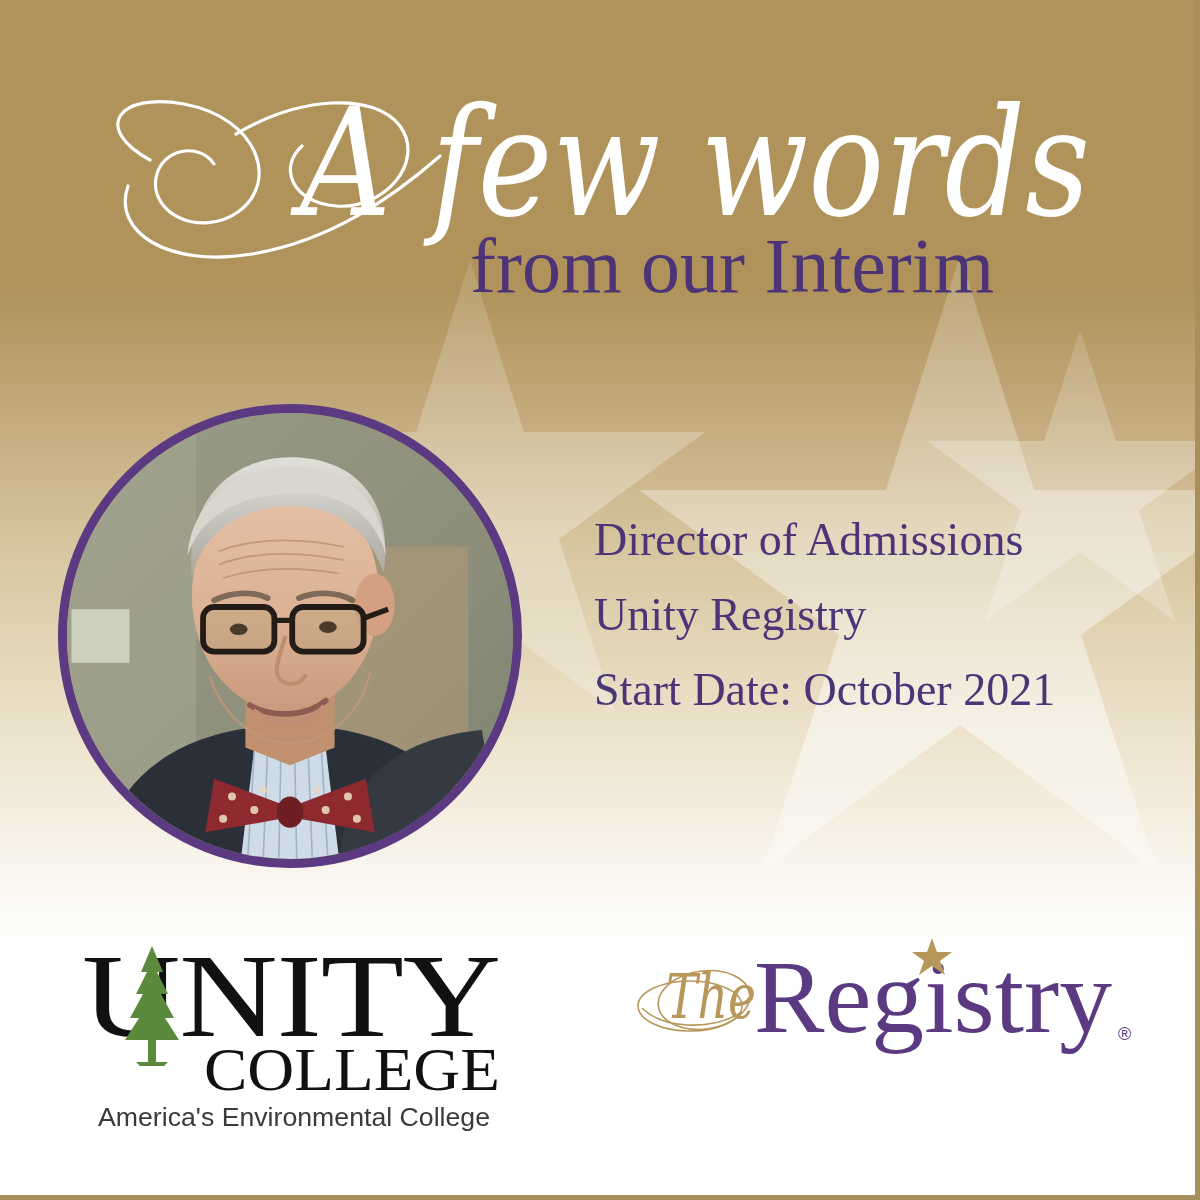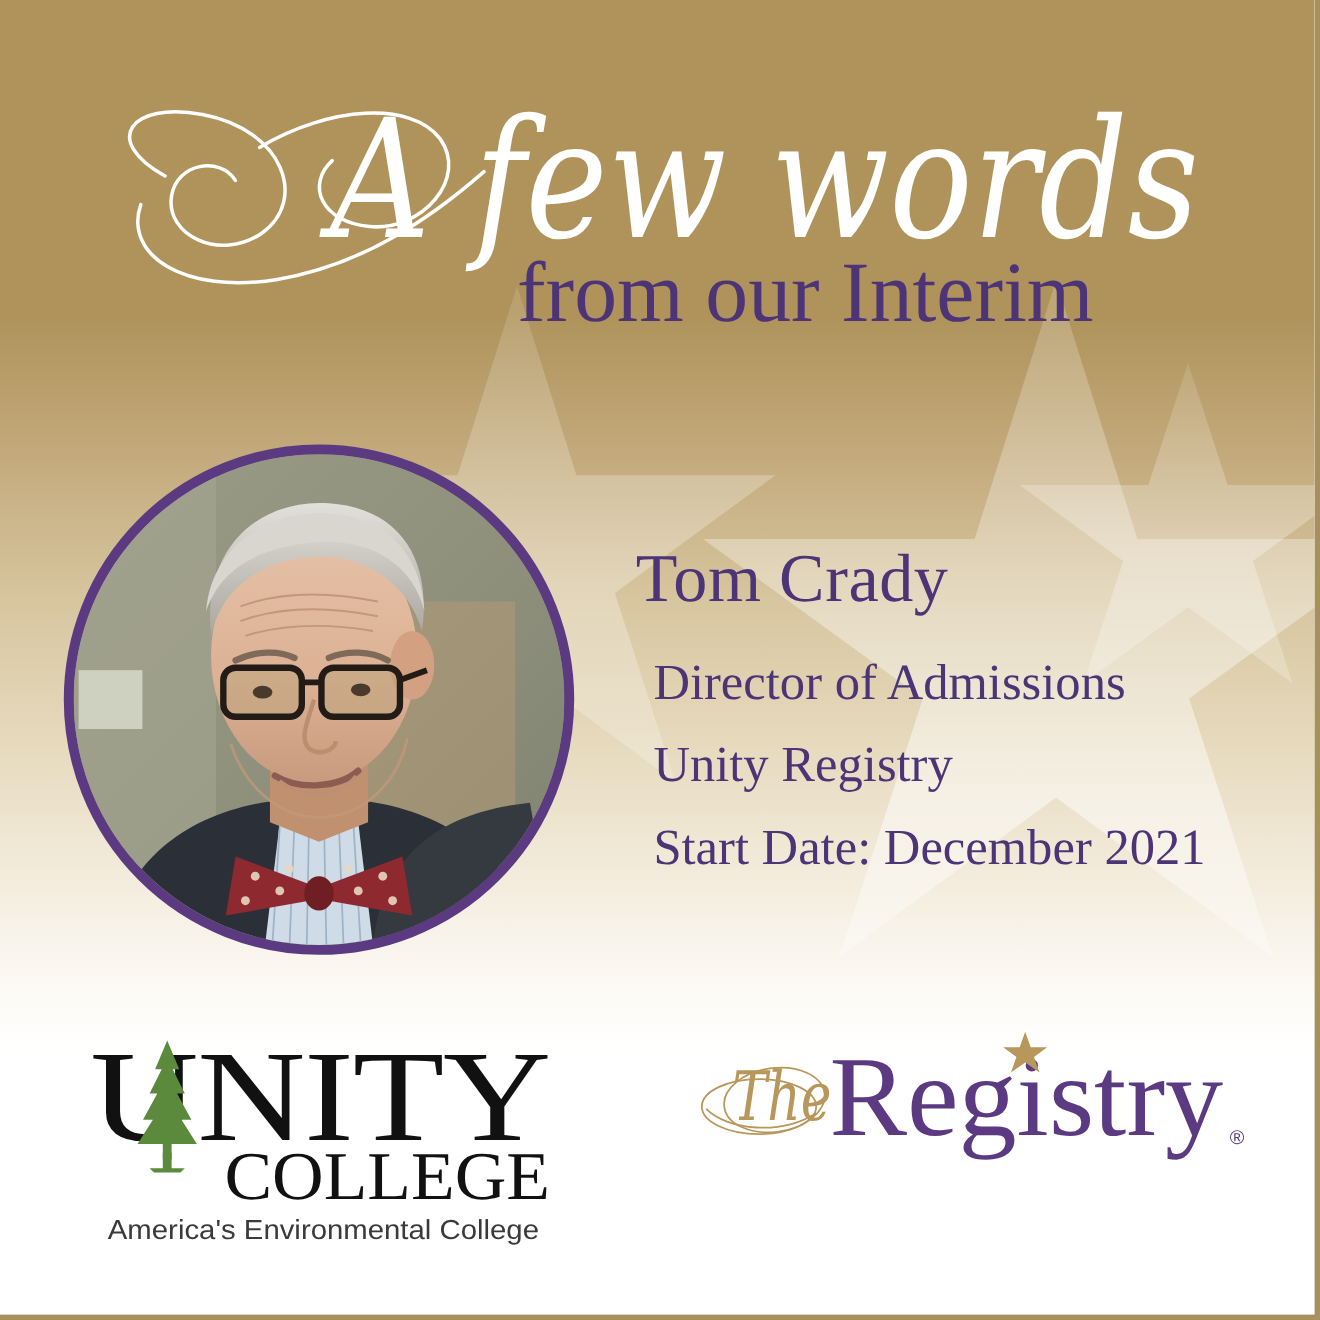--- a/index.html
+++ b/index.html
@@ -288,24 +288,23 @@
           <circle cx="126" cy="172" r="1.8"></circle>
           <circle cx="116" cy="178" r="1.8"></circle>
           <circle cx="130" cy="182" r="1.8"></circle>
           <circle cx="112" cy="169" r="1.6"></circle>
         </g>
       </g>
     </svg>
   </div>
 
   <div class="info-block">
-    <div class="person-name">Tom Crady</div>
     <div class="info-line">Director of Admissions</div>
     <div class="info-line">Unity Registry</div>
-    <div class="info-line">Start Date: December 2021</div>
+    <div class="info-line">Start Date: October 2021</div>
   </div>
 
   <div class="unity-logo">
     <svg viewBox="0 0 430 205" xmlns="http://www.w3.org/2000/svg">
 
       <text x="4" y="108" font-family="'Liberation Serif', serif" font-size="118" fill="#111111" letter-spacing="-1" textLength="418" lengthAdjust="spacingAndGlyphs">UNITY</text>
 
       <g fill="#5c8a3c">
         <path d="M74 18
                  L 63 44 L 69 44 L 58 66 L 65 66 L 52 90 L 61 90 L 47 112 L 70 112

